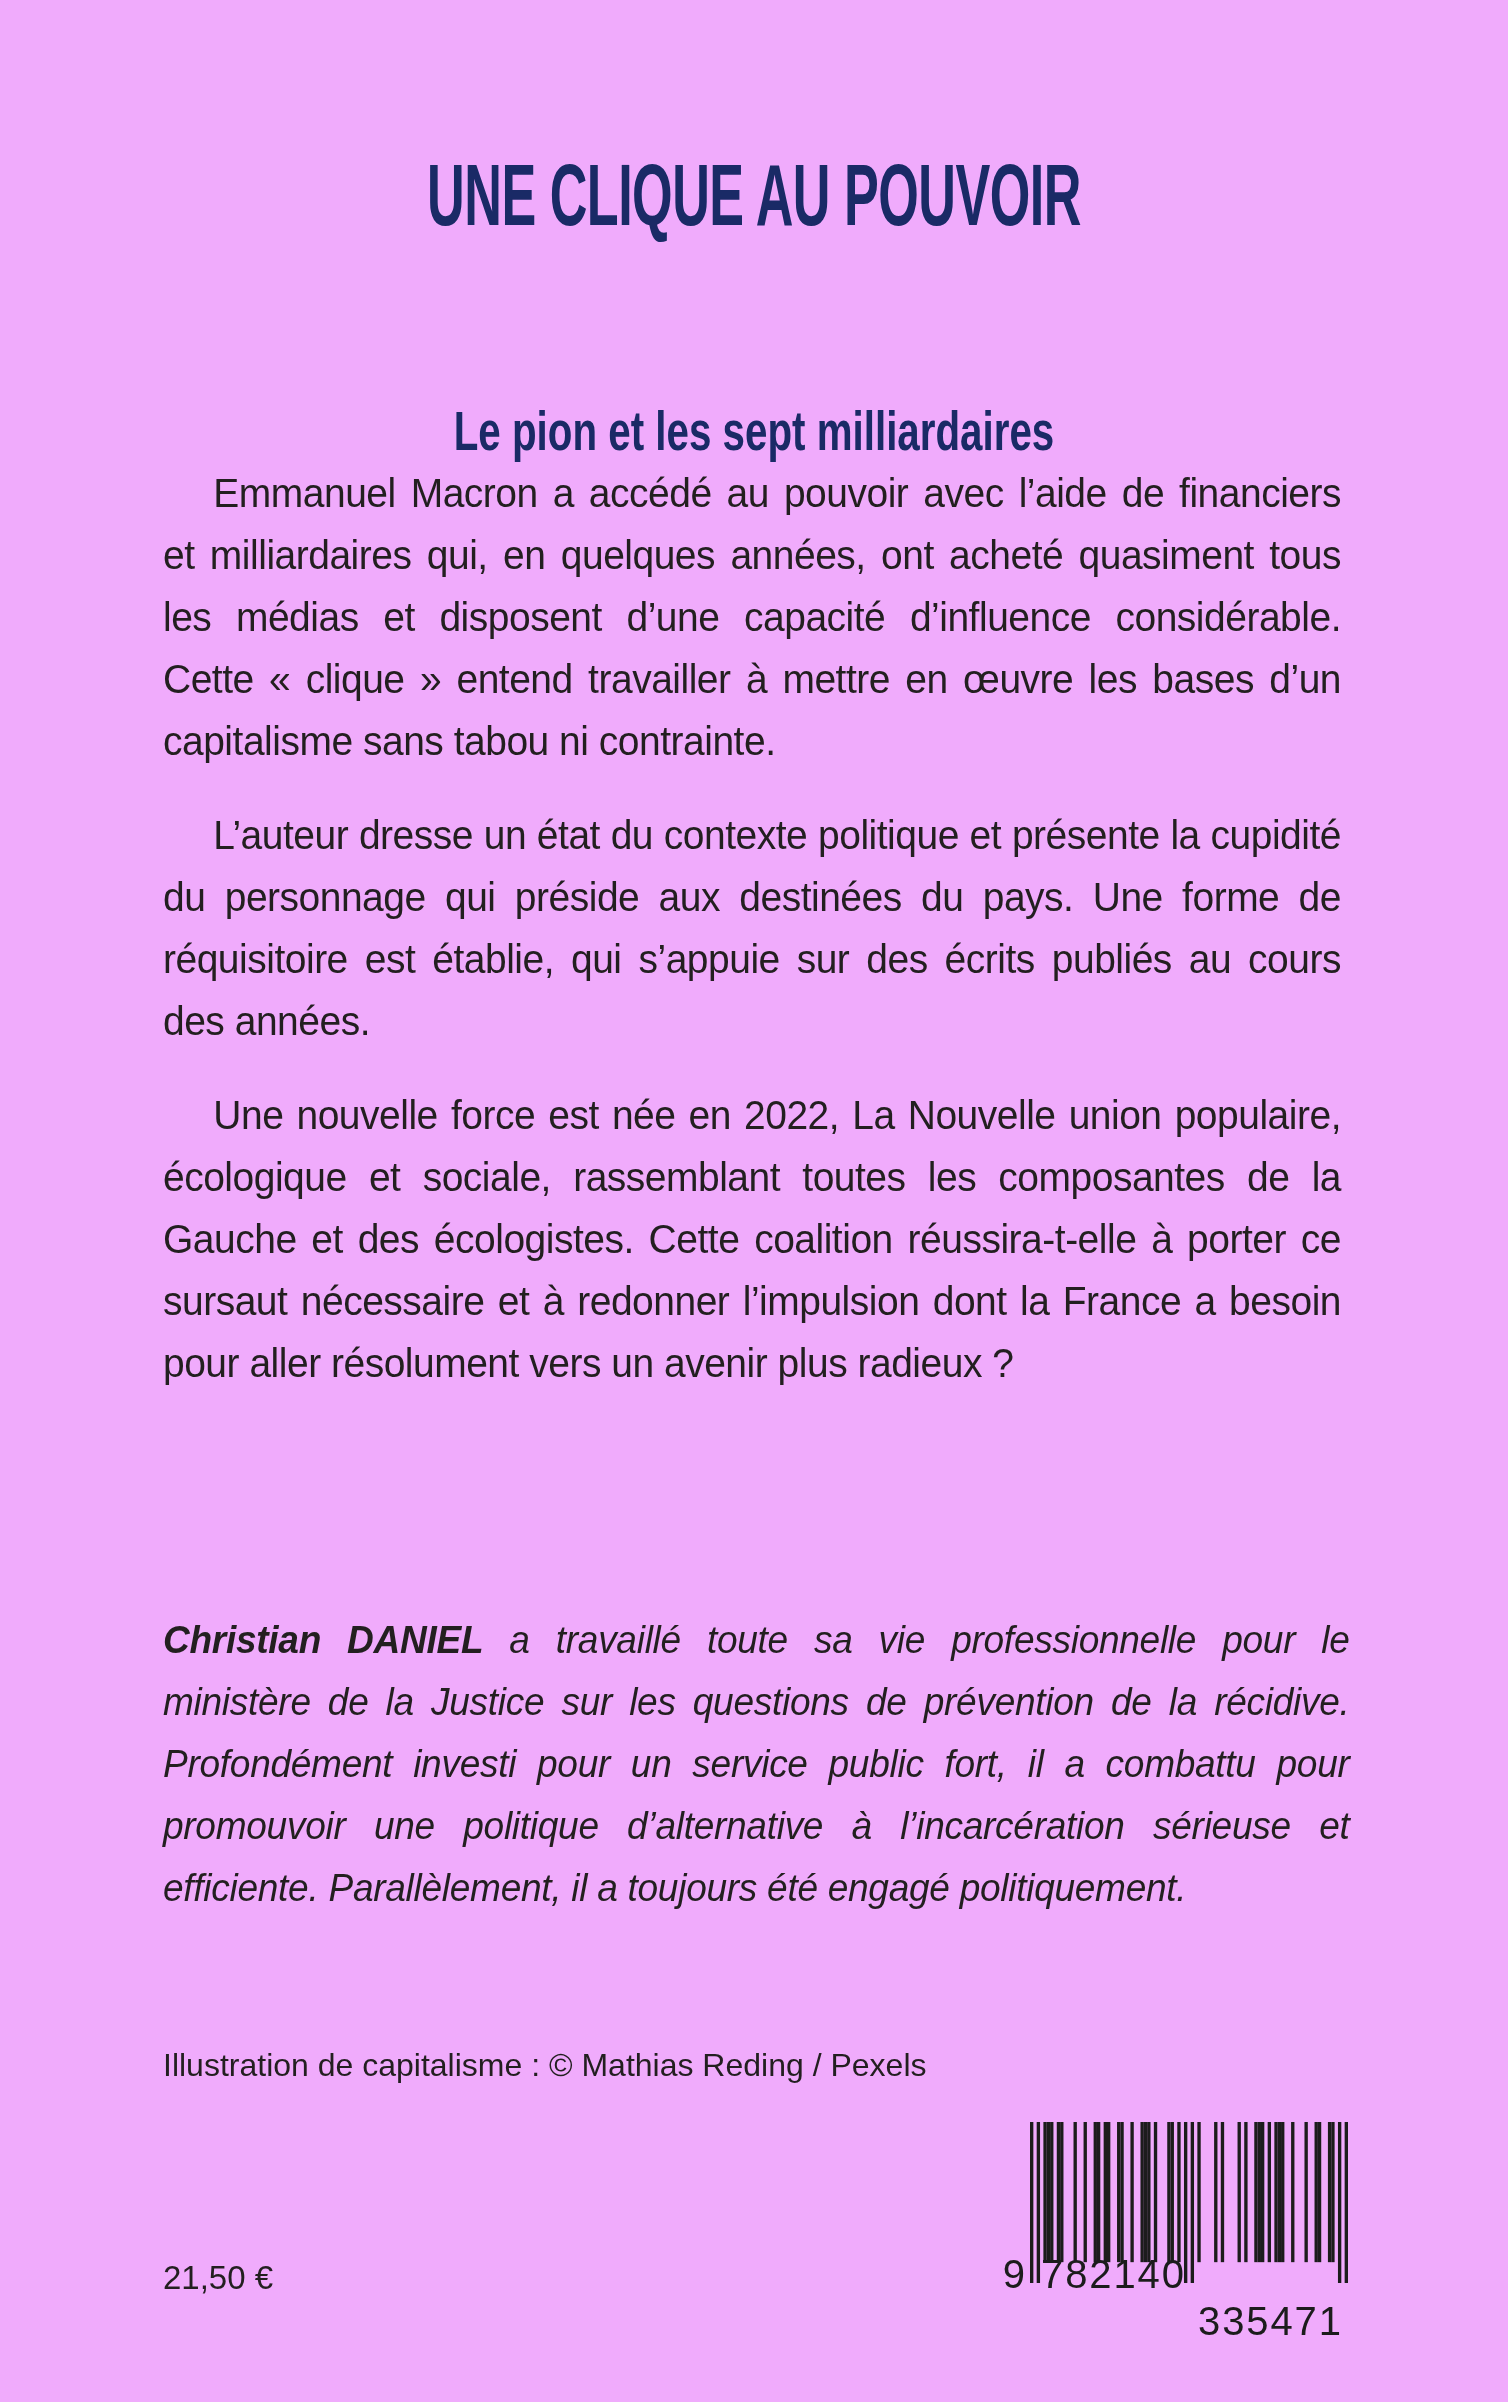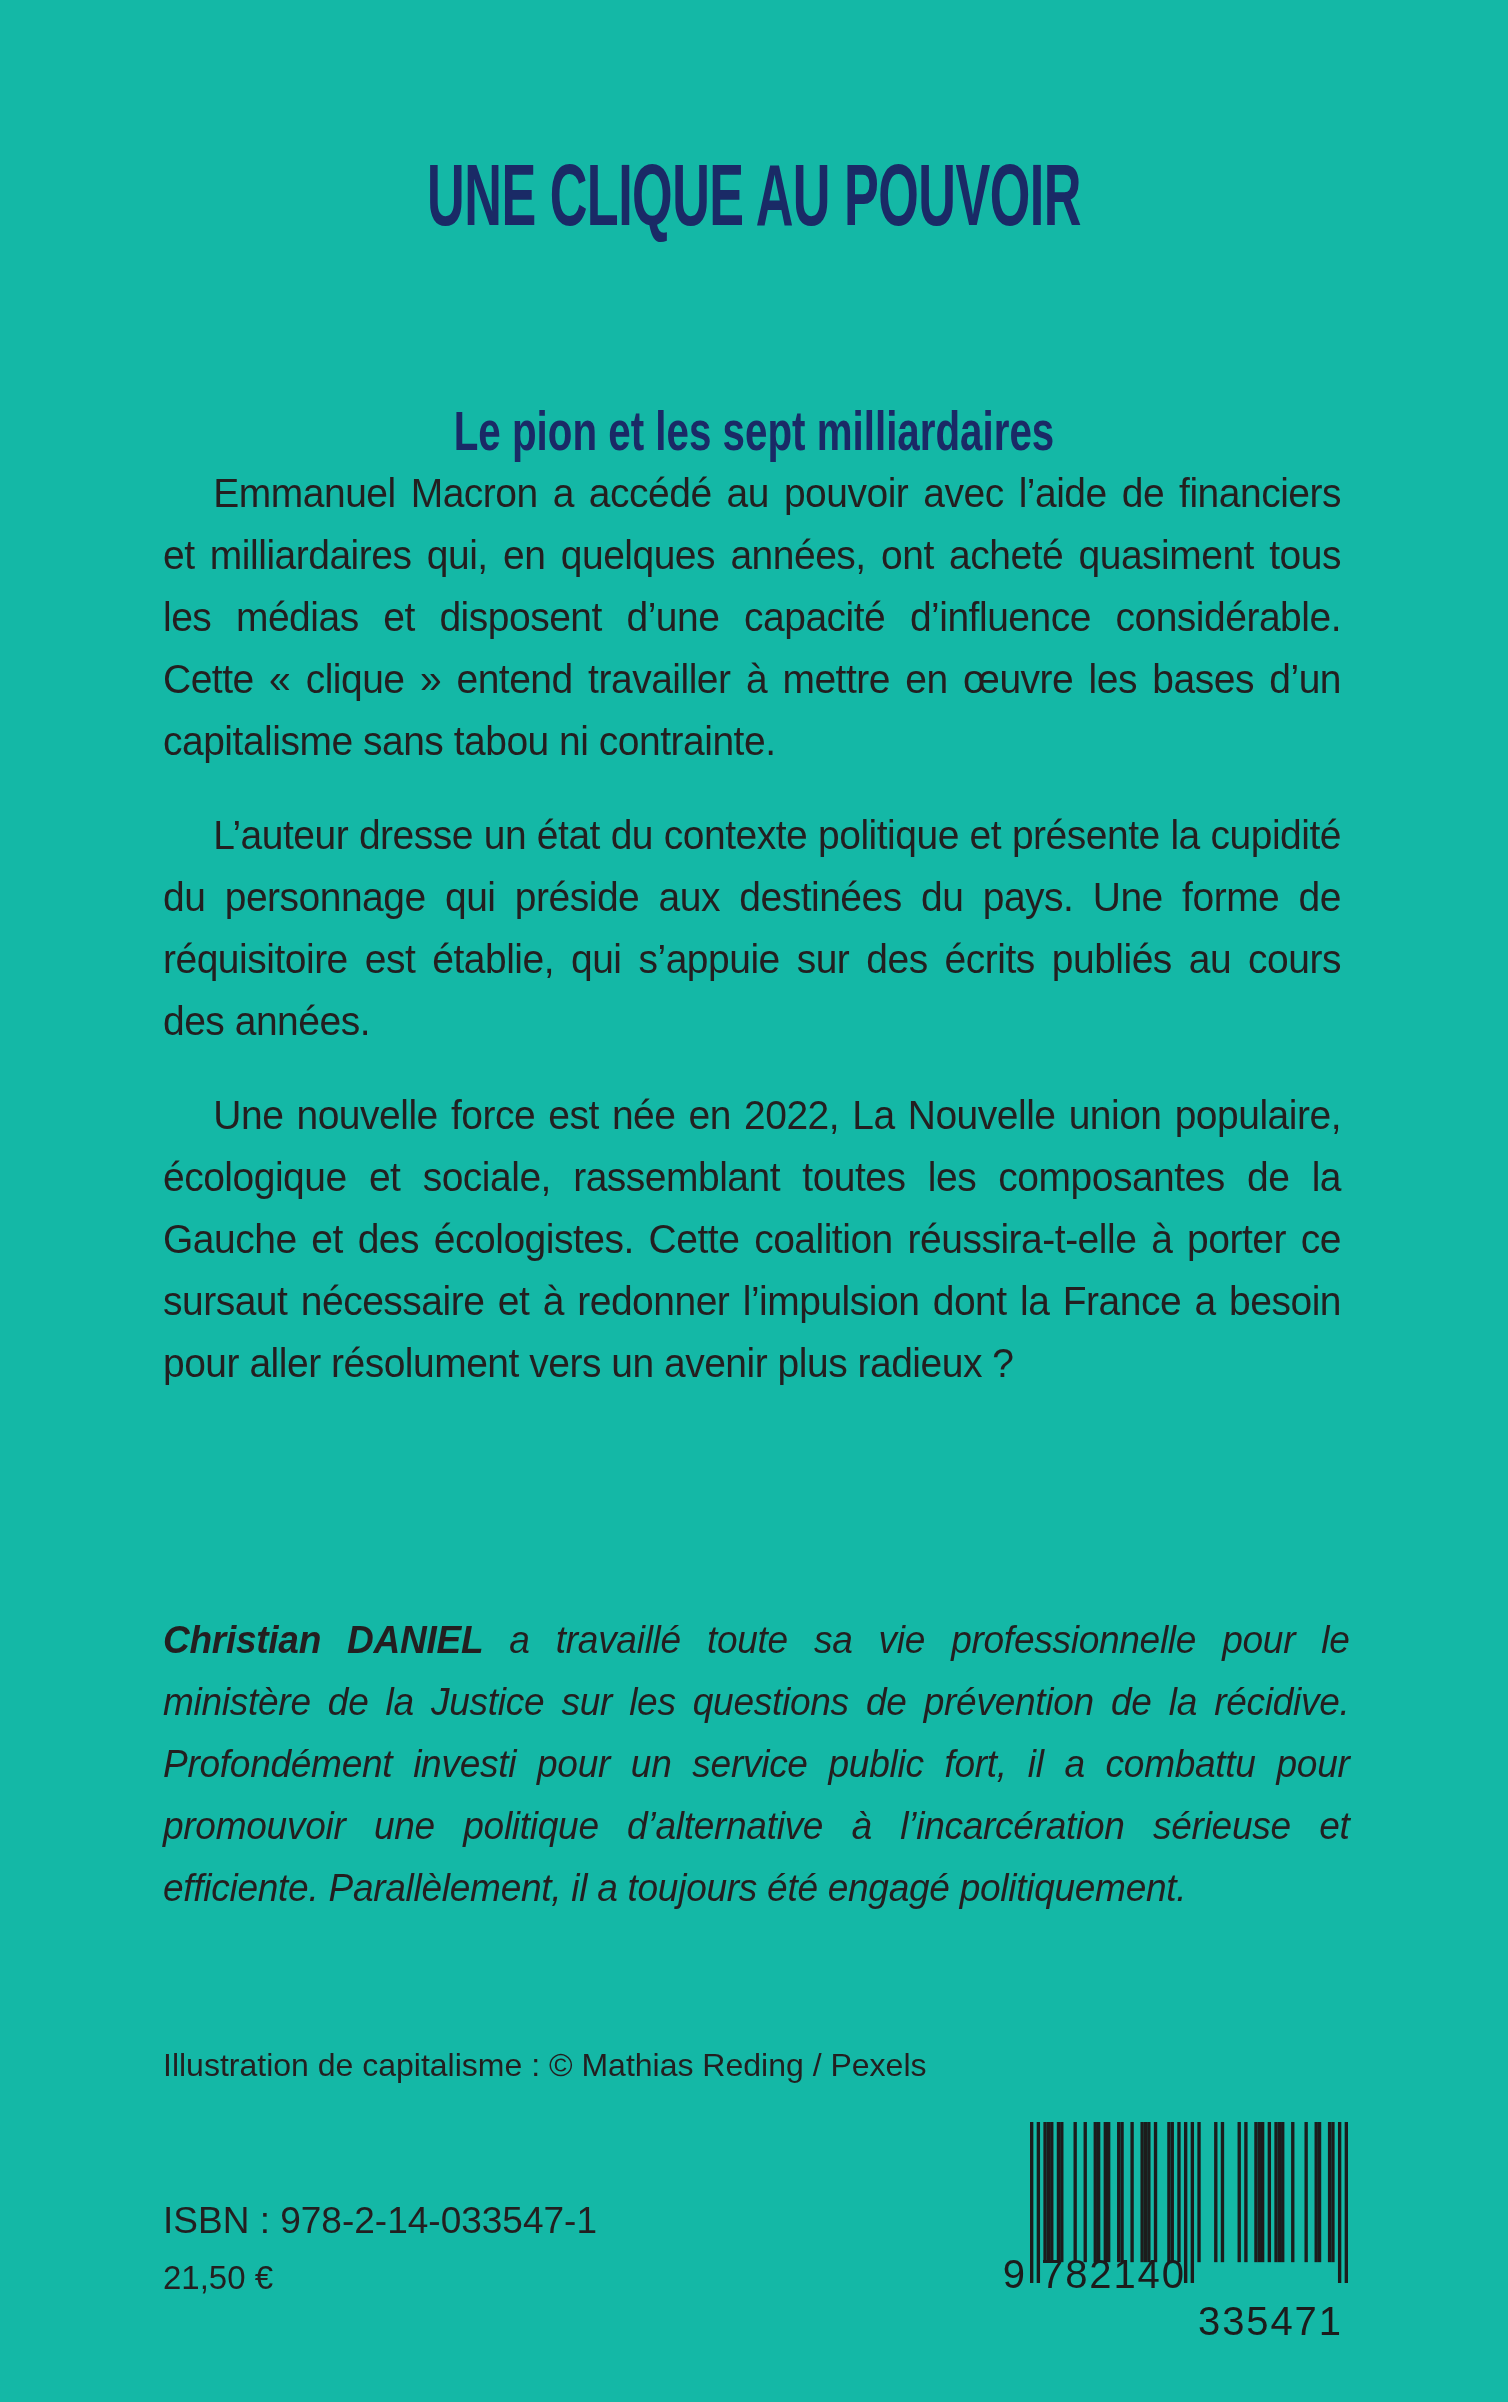--- a/index.html
+++ b/index.html
@@ -1,21 +1,21 @@
 <!DOCTYPE html>
 <html lang="fr" style="--title-color: #1a2a66;font-size:15px"><head>
 <meta charset="utf-8">
 <style>
   html, body { margin: 0; padding: 0; background: #e8e8e8; }
   .page {
     position: relative;
     width: 1508px;
     height: 2403px;
     margin: 0 auto;
-    background: #14b8a6;
+    background: #f0abfc;
     font-family: "Liberation Sans", sans-serif;
     color: #231f20;
     overflow: hidden;
   }
 
   
   .title {
     position: absolute;
     top: 151px; left: 0; right: 0;
     margin: 0;
@@ -136,21 +136,20 @@
     <p>L’auteur dresse un état du contexte politique et présente la cupidité du personnage qui préside aux destinées du pays. Une forme de réquisitoire est établie, qui s’appuie sur des écrits publiés au cours des années.</p>
     <p>Une nouvelle force est née en 2022, La Nouvelle union populaire, écologique et sociale, rassemblant toutes les composantes de la Gauche et des écologistes. Cette coalition réussira-t-elle à porter ce sursaut nécessaire et à redonner l’impulsion dont la France a besoin pour aller résolument vers un avenir plus radieux ?</p>
   </section>
 
   <section class="bio">
     <p><strong class="author">Christian DANIEL</strong><span> a travaillé toute sa vie professionnelle pour le ministère de la Justice sur les questions de prévention de la récidive. Profondément investi pour un service public fort, il a combattu pour promouvoir une politique d’alternative à l’incarcération sérieuse et efficiente. Parallèlement, il a toujours été engagé politiquement.</span></p>
   </section>
 
   <p class="credit">Illustration de capitalisme : © Mathias Reding / Pexels</p>
 
-  <p class="isbn">ISBN : 978-2-14-033547-1</p>
 
   <p class="price">21,50 €</p>
 
   <div class="barcode-bars" id="barcode-bars">
       <svg viewBox="0 0 95 170" preserveAspectRatio="none" xmlns="http://www.w3.org/2000/svg">
         <rect x="0" y="0" width="1" height="170"></rect>
         <rect x="2" y="0" width="1" height="170"></rect>
         <rect x="4" y="0" width="1" height="148"></rect>
         <rect x="5" y="0" width="1" height="148"></rect>
         <rect x="6" y="0" width="1" height="148"></rect>

